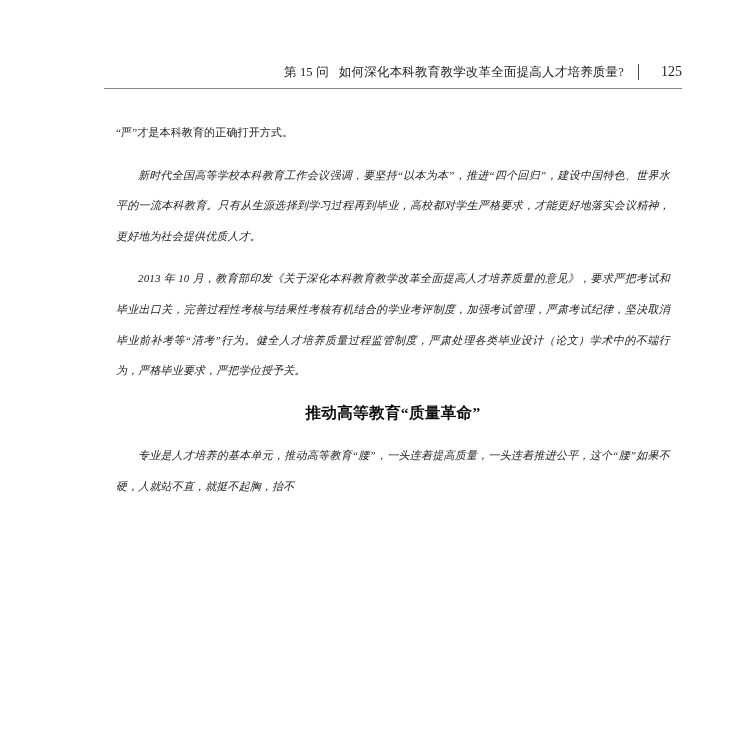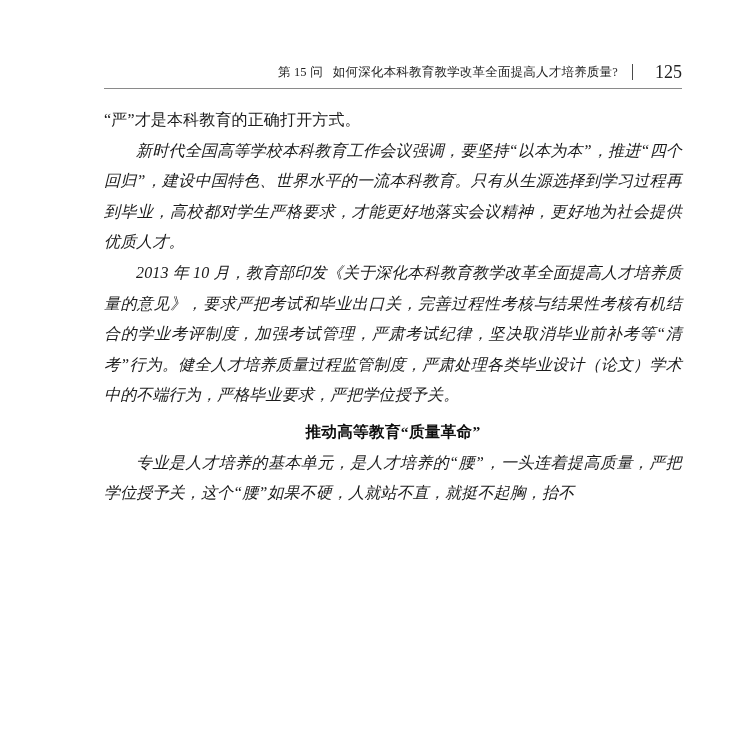--- a/index.html
+++ b/index.html
@@ -50,42 +50,42 @@
     text-align: center;
   }
   .header-rule {
     display: inline-block;
     width: 1px;
     height: 16px;
     background: #4a4a4a;
     margin: 0 12px 0 4px;
   }
   .header-page {
-    font-size: 18px;
+    font-size: 14px;
     color: #232323;
     font-family: "Liberation Serif", serif;
   }
   .header-line {
     position: absolute;
     left: 88px;
     top: 88px;
     width: 578px;
     height: 1px;
     background: #8a8a8a;
   }
   
   .body {
     position: absolute;
     left: 88px;
     top: 105px;
     width: 578px;
   }
   p {
-    margin: 0;
-    font-size: 16px;
+    margin: 12px;
+    font-size: 11px;
     line-height: 30.6px;
     text-align: justify;
     text-justify: inter-ideograph;
     letter-spacing: 0.15px;
     color: #1b1b1b;
   }
   p.indent {
     text-indent: 2em;
     font-style: italic;
   }
@@ -112,16 +112,16 @@
       <span class="header-page">125</span>
     </div>
   </div>
   <div class="header-line"></div>
 
   <div class="body">
     <p>“严”才是本科教育的正确打开方式。</p>
     <p class="indent">新时代全国高等学校本科教育工作会议强调，要坚持“以本为本”，推进“四个回归”，建设中国特色、世界水平的一流本科教育。只有从生源选择到学习过程再到毕业，高校都对学生严格要求，才能更好地落实会议精神，更好地为社会提供优质人才。</p>
     <p class="indent">2013 年 10 月，教育部印发《关于深化本科教育教学改革全面提高人才培养质量的意见》，要求严把考试和毕业出口关，完善过程性考核与结果性考核有机结合的学业考评制度，加强考试管理，严肃考试纪律，坚决取消毕业前补考等“清考”行为。健全人才培养质量过程监管制度，严肃处理各类毕业设计（论文）学术中的不端行为，严格毕业要求，严把学位授予关。</p>
     <h2 class="section">推动高等教育“质量革命”</h2>
-    <p class="indent">专业是人才培养的基本单元，是人才培养的“腰”，一头连着提高质量，严把学位授予关，这个“腰”如果不硬，人就站不直，就挺不起胸，抬不</p>
+    <p class="indent">专业是人才培养的基本单元，推动高等教育“腰”，一头连着提高质量，一头连着推进公平，这个“腰”如果不硬，人就站不直，就挺不起胸，抬不</p>
   </div>
 
 </div>
 
 </body></html>

